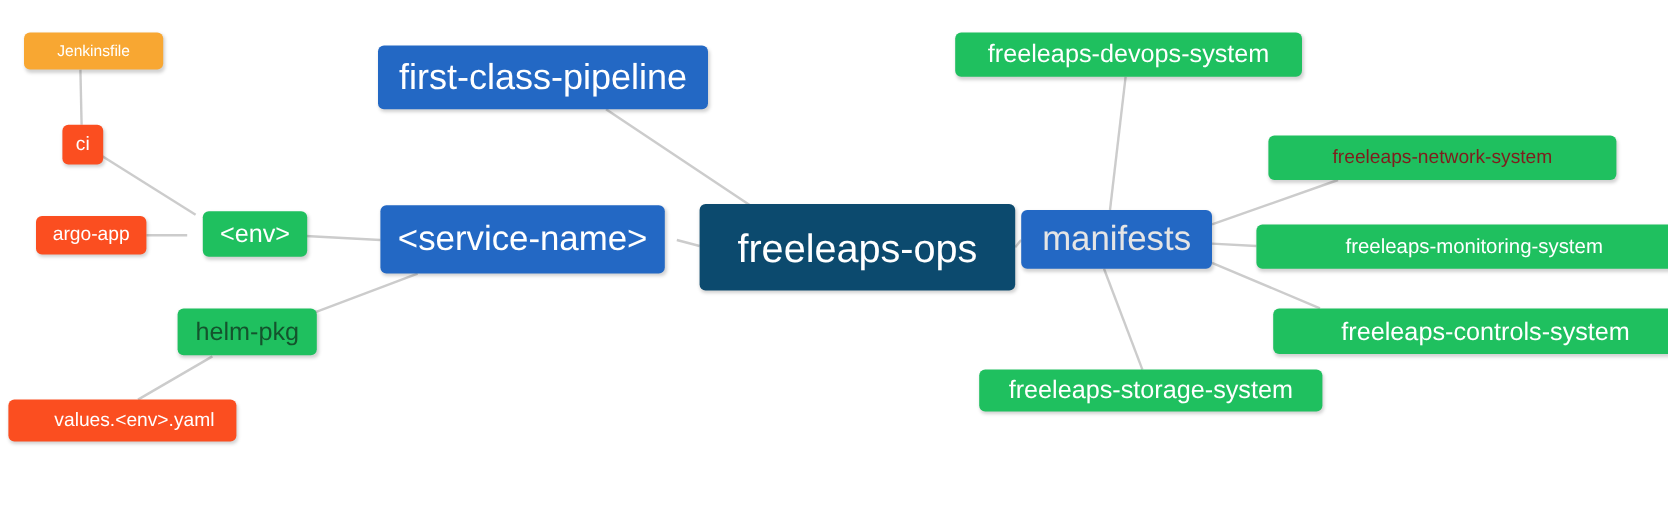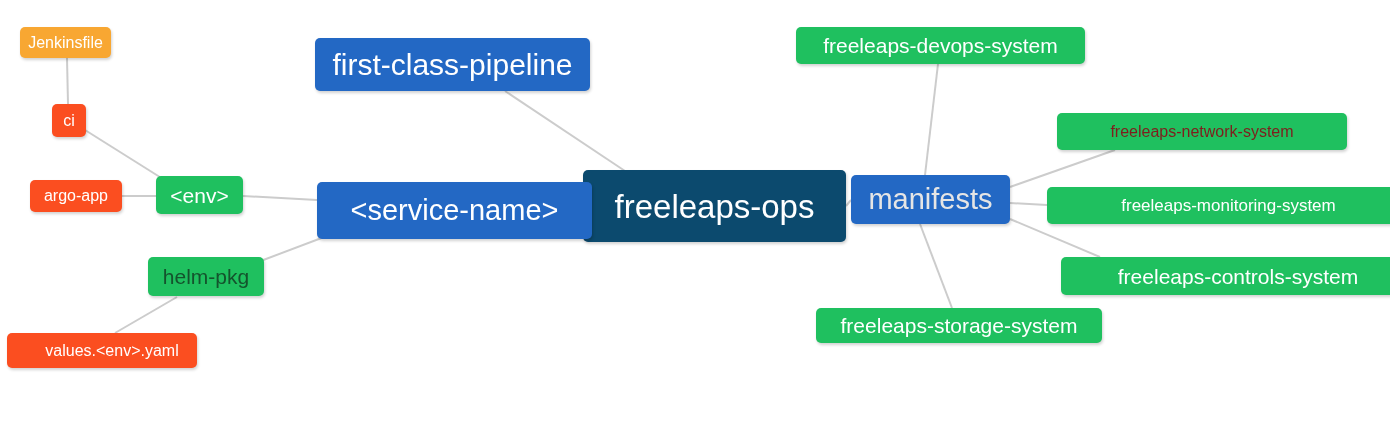--- a/index.html
+++ b/index.html
@@ -53,27 +53,27 @@
       <line x1="846" y1="206" x2="851" y2="200" stroke="#cccccc" stroke-width="2"></line>
       <line x1="925" y1="175" x2="938" y2="64" stroke="#cccccc" stroke-width="2"></line>
       <line x1="1010" y1="187" x2="1115" y2="150" stroke="#cccccc" stroke-width="2"></line>
       <line x1="1010" y1="203" x2="1047" y2="205" stroke="#cccccc" stroke-width="2"></line>
       <line x1="1010" y1="219" x2="1100" y2="257" stroke="#cccccc" stroke-width="2"></line>
       <line x1="920" y1="224" x2="952" y2="308" stroke="#cccccc" stroke-width="2"></line>
     </svg>
   <div id="node-layer">
       <div class="node" style="left: 583px; top: 170px; width: 263px; height: 72px; font-size: 33px; background: #0c4a6e; color: rgb(255, 255, 255);">freeleaps-ops</div>
       <div class="node" style="left: 315px; top: 38px; width: 275px; height: 53px; font-size: 30px; background: rgb(35, 104, 196); color: rgb(255, 255, 255);">first-class-pipeline</div>
-      <div class="node" style="left: 317px; top: 171px; width: 275px; height: 57px; font-size: 29px; background: rgb(35, 104, 196); color: rgb(255, 255, 255); margin-top: 11px;">&lt;service-name&gt;</div>
+      <div class="node" style="left: 317px; top: 171px; width: 237px; height: 57px; font-size: 29px; background: rgb(35, 104, 196); color: rgb(255, 255, 255);">&lt;service-name&gt;</div>
       <div class="node" style="left: 851px; top: 175px; width: 159px; height: 49px; font-size: 29px; background: rgb(35, 104, 196); color: #e5e5e5;">manifests</div>
-      <div class="node" style="left: 156px; top: 176px; width: 87px; height: 38px; font-size: 21px; background: rgb(31, 192, 95); color: rgb(255, 255, 255);">&lt;env&gt;</div>
+      <div class="node" style="left: 169px; top: 176px; width: 87px; height: 38px; font-size: 21px; background: rgb(31, 192, 95); color: rgb(255, 255, 255);">&lt;env&gt;</div>
       <div class="node" style="left: 148px; top: 257px; width: 116px; height: 39px; font-size: 21px; background: rgb(31, 192, 95); color: #14532d;">helm-pkg</div>
       <div class="node" style="left: 52px; top: 104px; width: 34px; height: 33px; font-size: 16px; background: rgb(251, 78, 32); color: rgb(255, 255, 255);">ci</div>
       <div class="node" style="left: 30px; top: 180px; width: 92px; height: 32px; font-size: 16px; background: rgb(251, 78, 32); color: rgb(255, 255, 255);">argo-app</div>
       <div class="node" style="left: 7px; top: 333px; width: 170px; height: 35px; font-size: 16px; background: rgb(251, 78, 32); color: rgb(255, 255, 255); padding-left: 20px;">values.&lt;env&gt;.yaml</div>
-      <div class="node" style="left: 20px; top: 27px; width: 91px; height: 31px; font-size: 16px; background: rgb(248, 167, 50); color: rgb(255, 255, 255);">Jenkinsfile</div>
+      <div class="node" style="left: 20px; top: 27px; width: 116px; height: 31px; font-size: 13px; background: rgb(248, 167, 50); color: rgb(255, 255, 255);">Jenkinsfile</div>
       <div class="node" style="left: 796px; top: 27px; width: 289px; height: 37px; font-size: 21px; background: rgb(31, 192, 95); color: rgb(255, 255, 255);">freeleaps-devops-system</div>
       <div class="node" style="left: 1057px; top: 113px; width: 290px; height: 37px; font-size: 16px; background: rgb(31, 192, 95); color: #7f1d1d;">freeleaps-network-system</div>
       <div class="node" style="left: 1047px; top: 187px; width: 363px; height: 37px; font-size: 17px; background: rgb(31, 192, 95); color: rgb(255, 255, 255);">freeleaps-monitoring-system</div>
       <div class="node" style="left: 1061px; top: 257px; width: 354px; height: 38px; font-size: 21px; background: rgb(31, 192, 95); color: rgb(255, 255, 255);">freeleaps-controls-system</div>
       <div class="node" style="left: 816px; top: 308px; width: 286px; height: 35px; font-size: 21px; background: rgb(31, 192, 95); color: rgb(255, 255, 255);">freeleaps-storage-system</div>
     </div>
 </div>
 
 </body></html>

